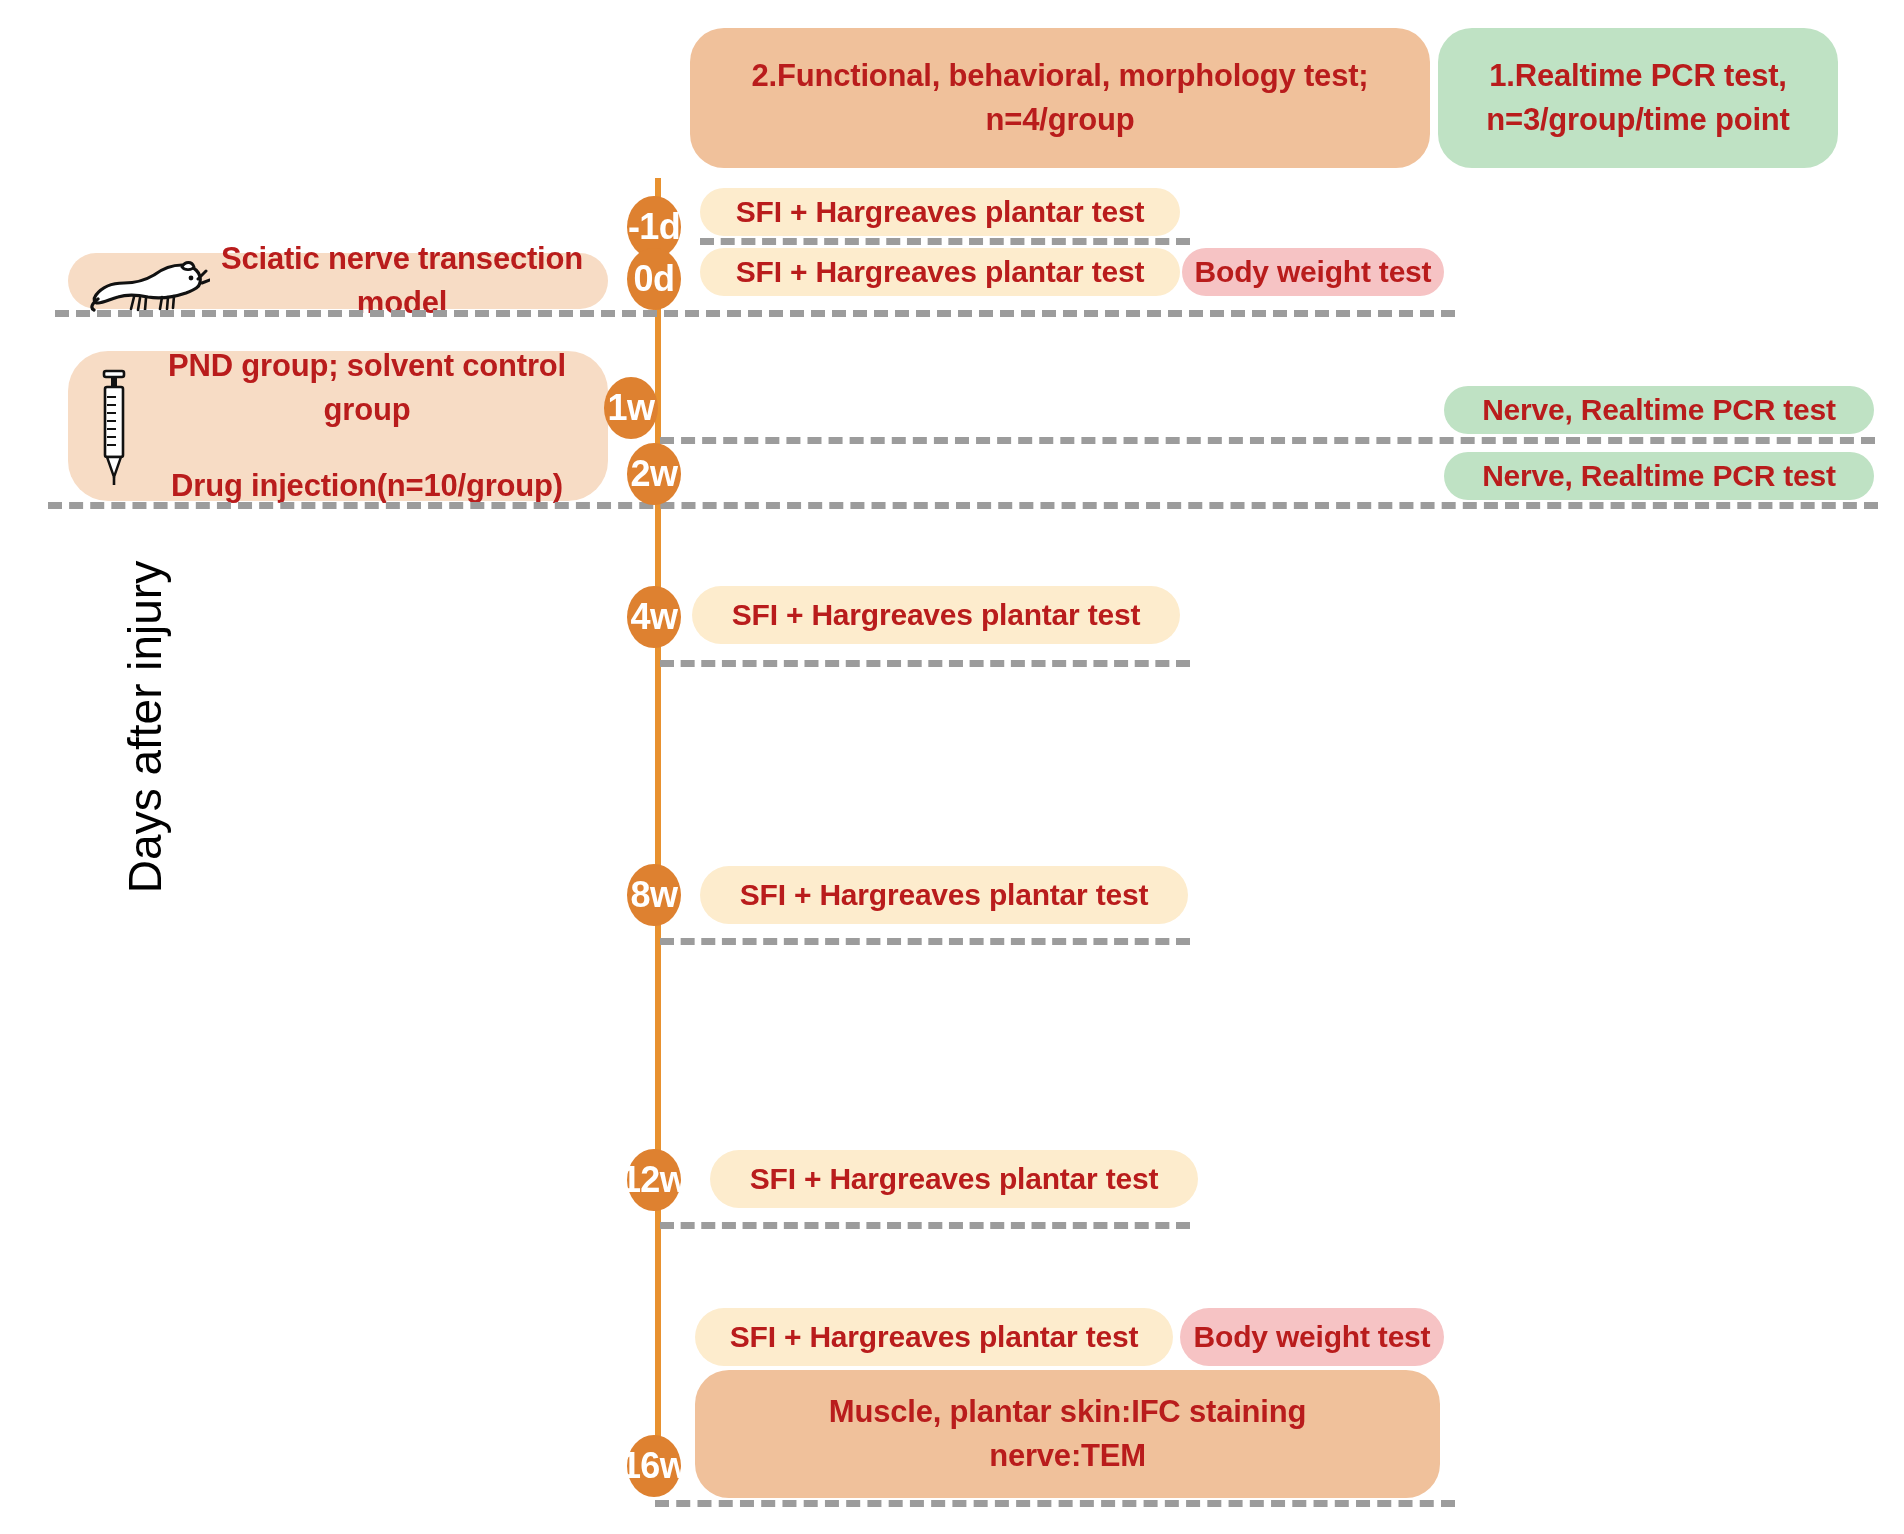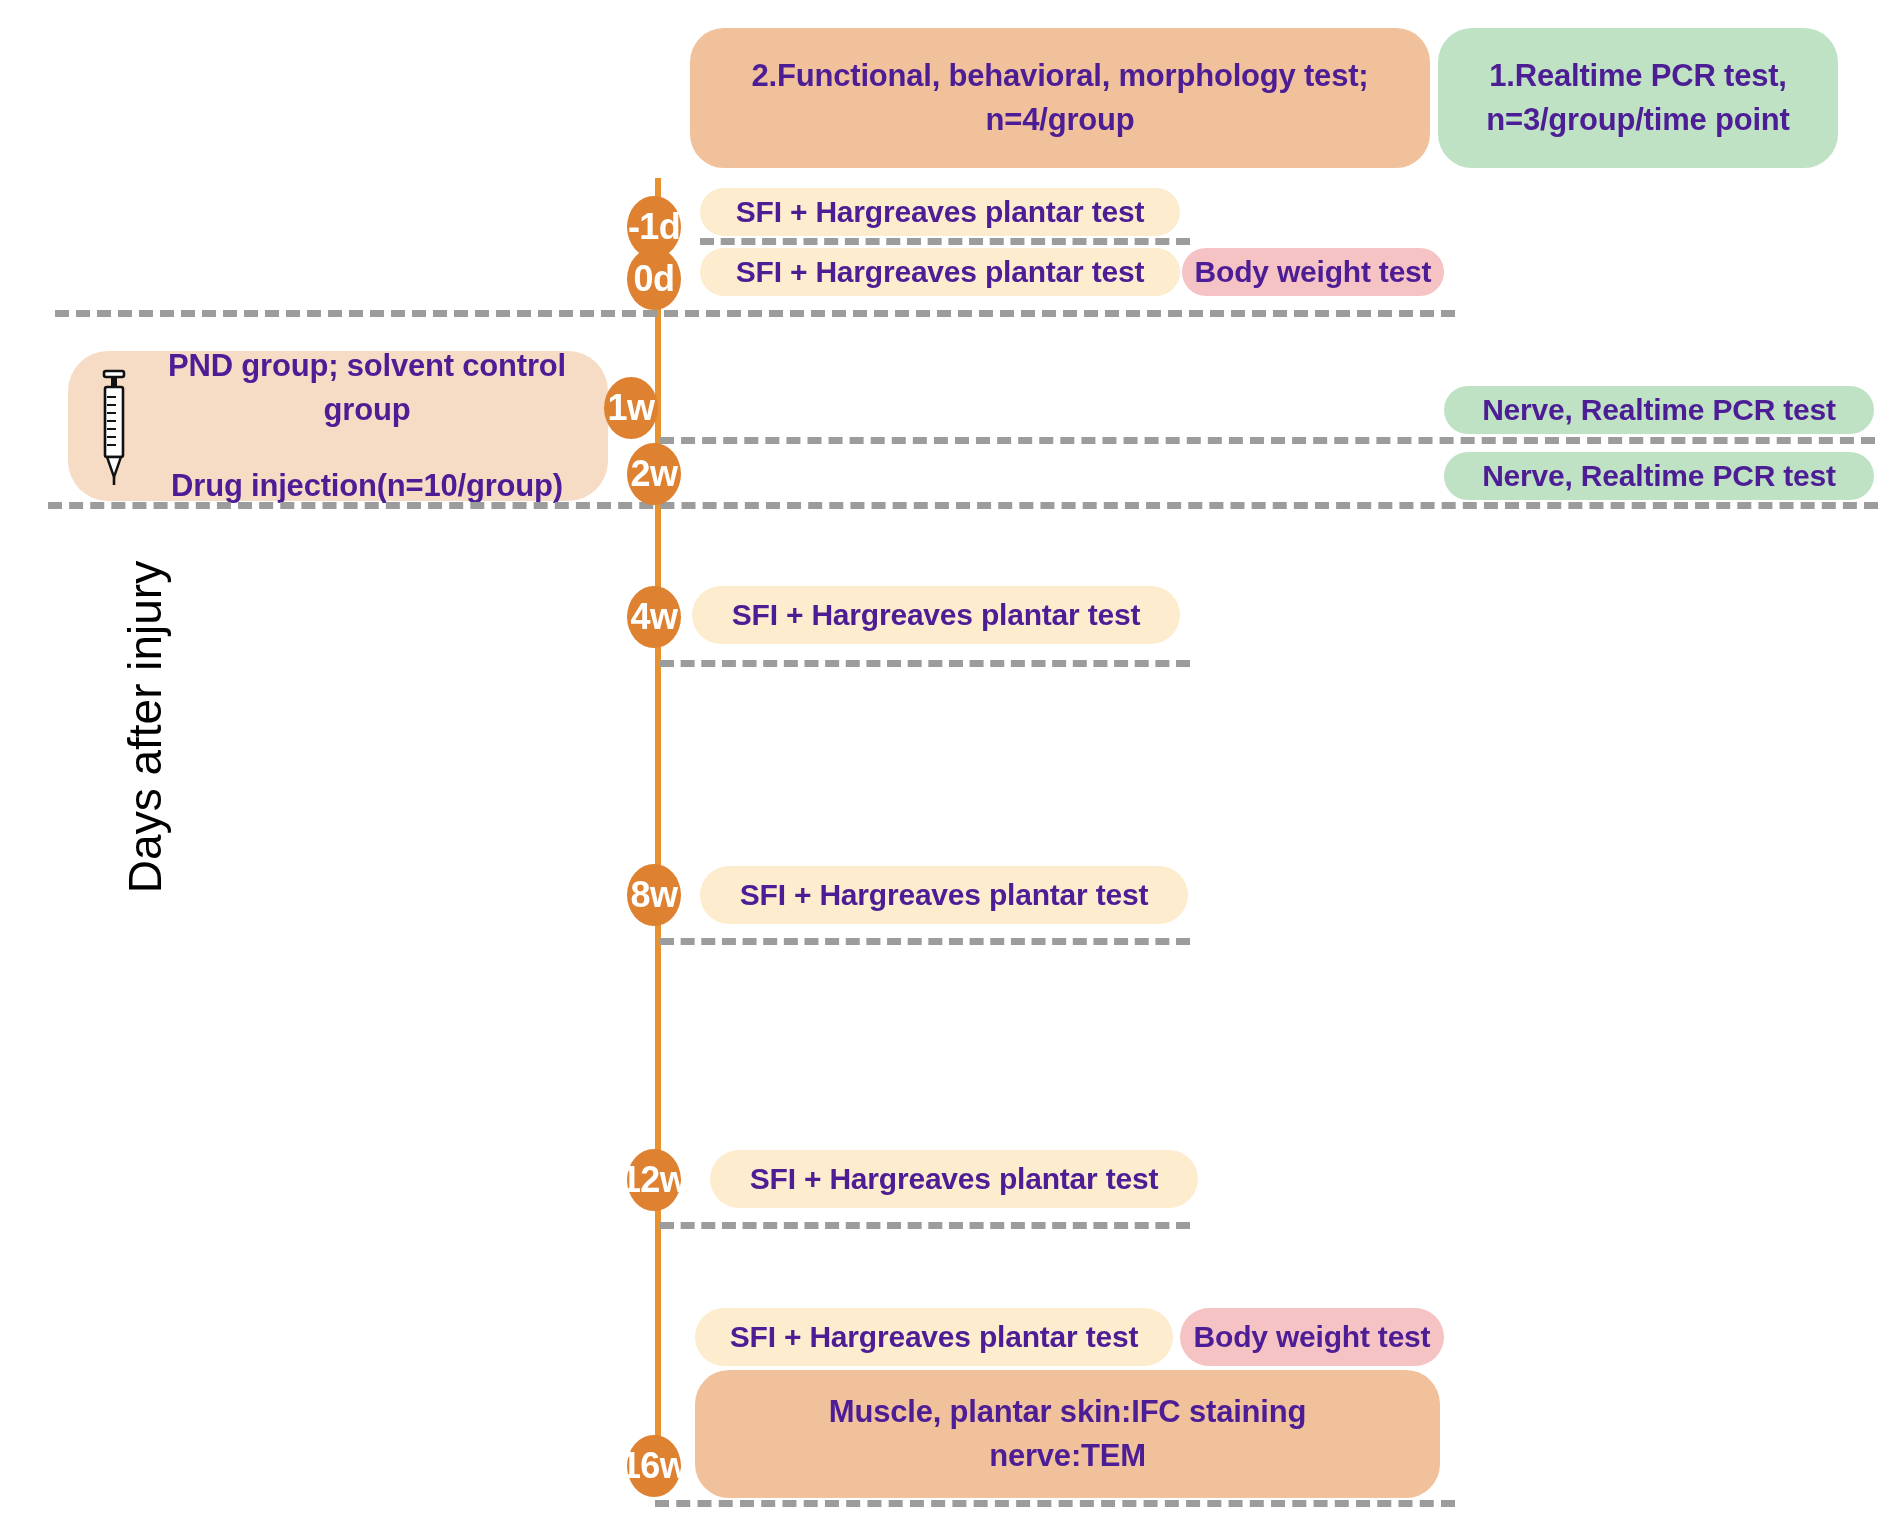--- a/index.html
+++ b/index.html
@@ -20,21 +20,21 @@
 
   
   .box {
     position: absolute;
     box-sizing: border-box;
     display: flex;
     flex-direction: column;
     align-items: center;
     justify-content: center;
     text-align: center;
-    color: #4c1d95;
+    color: #b91c1c;
     font-weight: bold;
     line-height: 1.42;
     letter-spacing: -0.2px;
   }
 
   .pill-cream {
     background: #fdeccd;
     border-radius: 40px;
     font-size: 30px;
   }
@@ -174,20 +174,38 @@
   <div class="node" style="left:627px; top:864px;">
     <span>8w</span>
   </div>
   <div class="node" style="left:627px; top:1149px;">
     <span>12w</span>
   </div>
   <div class="node" style="left:627px; top:1435px;">
     <span>16w</span>
   </div>
 
+  <div class="box pill-orange-soft" style="left:68px; top:253px; width:540px; height:56px; flex-direction:row;">
+    <span class="rat-icon">
+      <svg viewBox="0 0 120 60" width="120" height="60">
+        <path d="M110 30 C112 20 104 12 92 12 C82 12 72 16 64 22
+                 C54 28 44 30 34 30 C22 30 12 34 6 42
+                 C3 46 4 50 8 50 C14 50 20 46 28 44
+                 C38 41 48 42 58 44 C70 46 84 44 96 40
+                 C106 36 109 34 110 30 Z" fill="#ffffff" stroke="#111111" stroke-width="3.2" stroke-linejoin="round"></path>
+        <path d="M108 26 L116 18 M112 30 L120 27" stroke="#111111" stroke-width="3" fill="none" stroke-linecap="round"></path>
+        <circle cx="101" cy="25" r="2.4" fill="#111111"></circle>
+        <path d="M92 14 C95 8 102 8 104 14 C102 17 95 18 92 14 Z" fill="#ffffff" stroke="#111111" stroke-width="2.8"></path>
+        <path d="M8 46 C2 50 0 55 4 57" stroke="#111111" stroke-width="3.2" fill="none" stroke-linecap="round"></path>
+        <path d="M44 44 L41 56 M50 45 L48 57 M56 45 L55 57" stroke="#111111" stroke-width="2.6" stroke-linecap="round"></path>
+        <path d="M72 44 L70 56 M78 44 L77 56 M84 43 L83 55" stroke="#111111" stroke-width="2.6" stroke-linecap="round"></path>
+      </svg>
+    </span>
+    <span style="margin-left:128px;">Sciatic nerve transection model</span>
+  </div>
 
   <div class="box pill-orange-soft" style="left:68px; top:351px; width:540px; height:150px;gap:32px;">
     <span class="syringe-icon">
       <svg viewBox="0 0 44 120" width="44" height="120">
         <rect x="12" y="6" width="20" height="6" rx="2" fill="#ffffff" stroke="#111111" stroke-width="2.6"></rect>
         <rect x="19" y="12" width="6" height="10" fill="#111111"></rect>
         <rect x="13" y="22" width="18" height="70" rx="2" fill="#ffffff" stroke="#111111" stroke-width="2.6"></rect>
         <path d="M15 32 H24 M15 40 H24 M15 48 H24 M15 56 H24 M15 64 H24
                  M15 72 H24 M15 80 H24" stroke="#111111" stroke-width="2.2"></path>
         <path d="M15 92 L22 112 L29 92 Z" fill="#ffffff" stroke="#111111" stroke-width="2.4"></path>

